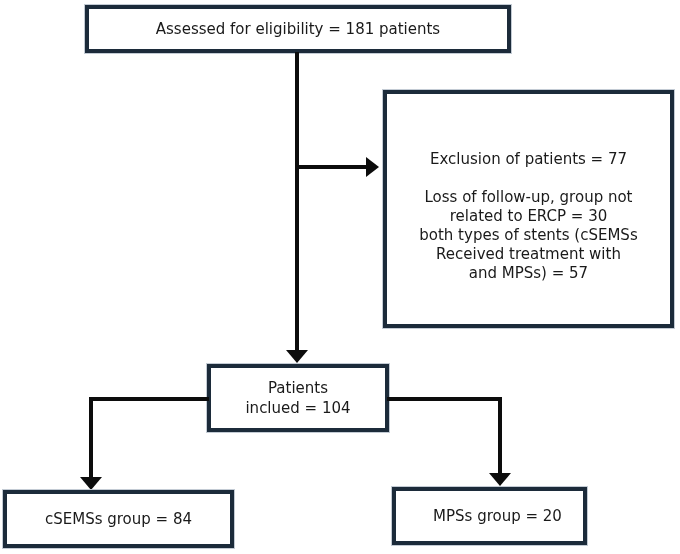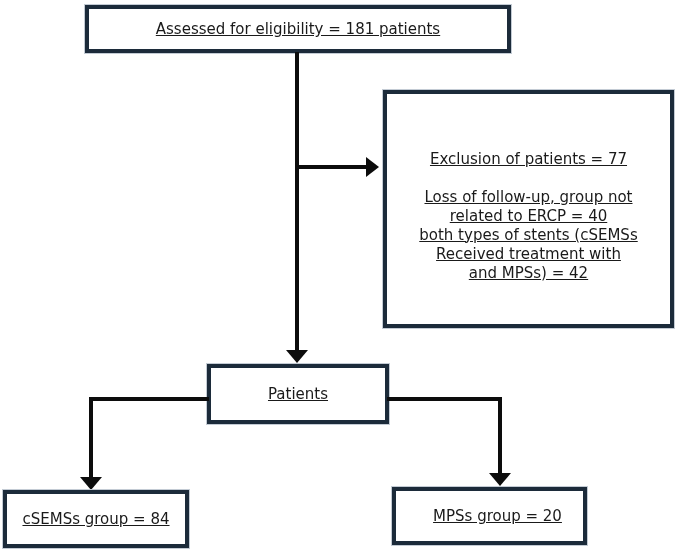--- a/index.html
+++ b/index.html
@@ -17,28 +17,27 @@
     box-sizing: border-box;
     border: 4px solid #1c2b3a;
     background: #ffffff;
     display: flex;
     flex-direction: column;
     align-items: center;
     justify-content: center;
     text-align: right;
     font-size: 15px;
     box-shadow: 0 0 0 1px #c3cbd4;
-    text-decoration: underline;
   }
   .fbox .bline { line-height: 20px; min-height: 20px; white-space: nowrap; }
   .fbox .xline { line-height: 19px; min-height: 19px; white-space: nowrap; }
   .box-eligibility { left: 85px;  top: 5px;   width: 426px; height: 48px; }
   .box-exclusion   { left: 383px; top: 90px;  width: 291px; height: 238px; padding-top: 14px; }
-  .box-included    { left: 207px; top: 364px; width: 182px; height: 60px; }
-  .box-csemss      { left: 3px;   top: 490px; width: 186px; height: 58px; }
+  .box-included    { left: 207px; top: 364px; width: 182px; height: 68px; }
+  .box-csemss      { left: 3px;   top: 490px; width: 231px; height: 58px; }
   .box-mpss        { left: 392px; top: 487px; width: 195px; height: 58px; padding-left: 16px; }
   .cline { position: absolute; background: #0c0c0c; }
   .l-main-v  { left: 295px; top: 52px;  width: 4px;   height: 300px; }
   .l-excl-h  { left: 297px; top: 165px; width: 70px;  height: 4px; }
   .l-left-h  { left: 89px;  top: 397px; width: 120px; height: 4px; }
   .l-left-v  { left: 89px;  top: 397px; width: 4px;   height: 82px; }
   .l-right-h { left: 387px; top: 397px; width: 115px; height: 4px; }
   .l-right-v { left: 498px; top: 397px; width: 4px;   height: 78px; }
   .arrow-down {
     position: absolute; width: 0; height: 0;
@@ -69,28 +68,29 @@
   <div class="cline l-main-v"></div>
   <div class="arrow-down a-included"></div>
 
   <div class="cline l-excl-h"></div>
   <div class="arrow-right a-excl"></div>
 
   <div class="fbox box-exclusion">
     <div class="xline">Exclusion of patients = 77</div>
     <div class="xline"></div>
     <div class="xline">Loss of follow-up, group not</div>
-    <div class="xline">related to ERCP = 40</div>
+    <div class="xline">related to ERCP = 30</div>
     <div class="xline">both types of stents (cSEMSs</div>
     <div class="xline">Received treatment with</div>
-    <div class="xline">and MPSs) = 42</div>
+    <div class="xline">and MPSs) = 57</div>
   </div>
 
   <div class="fbox box-included">
     <div class="bline">Patients</div>
+    <div class="bline">inclued = 104</div>
   </div>
 
   <div class="cline l-left-h"></div>
   <div class="cline l-left-v"></div>
   <div class="arrow-down a-csemss"></div>
 
   <div class="cline l-right-h"></div>
   <div class="cline l-right-v"></div>
   <div class="arrow-down a-mpss"></div>
 

